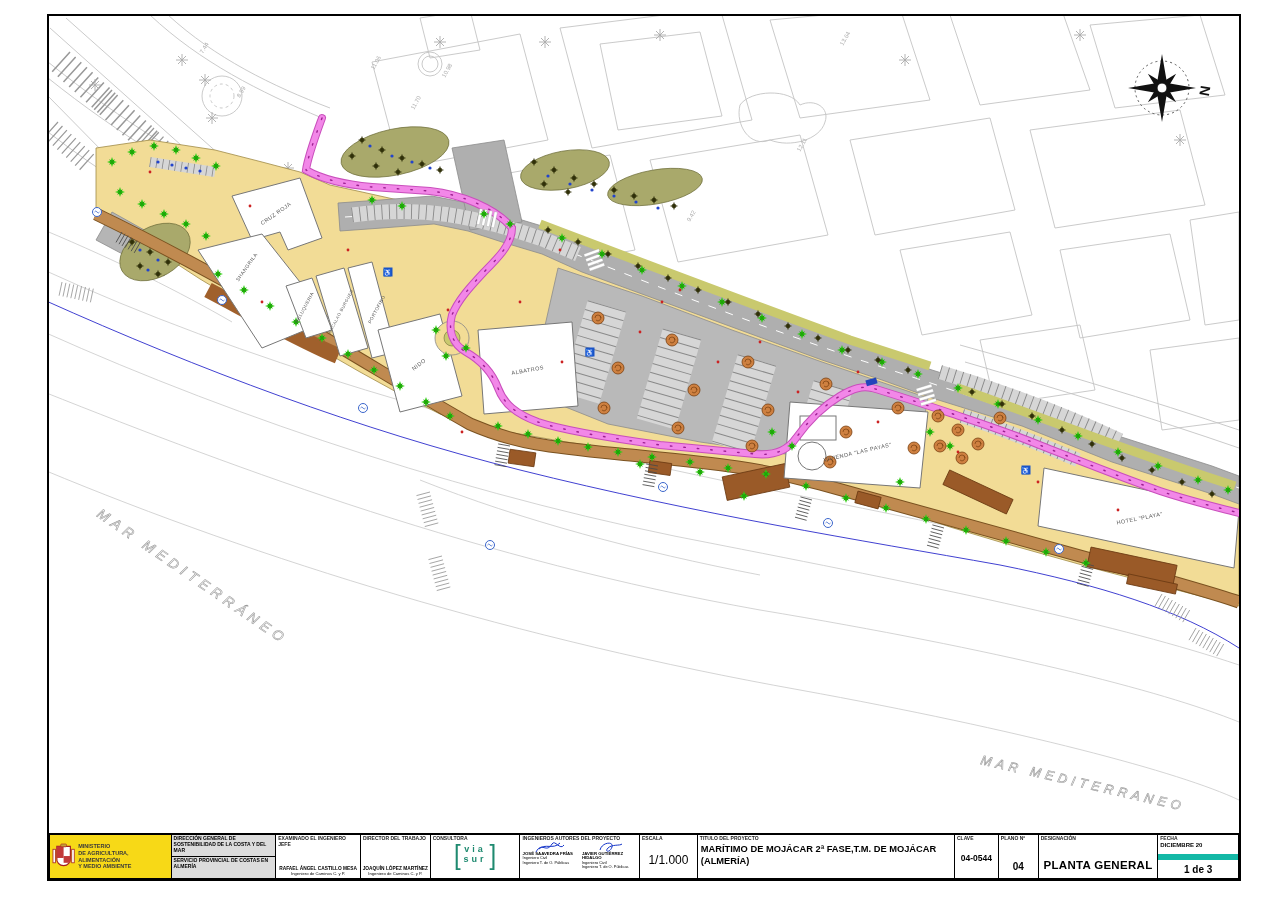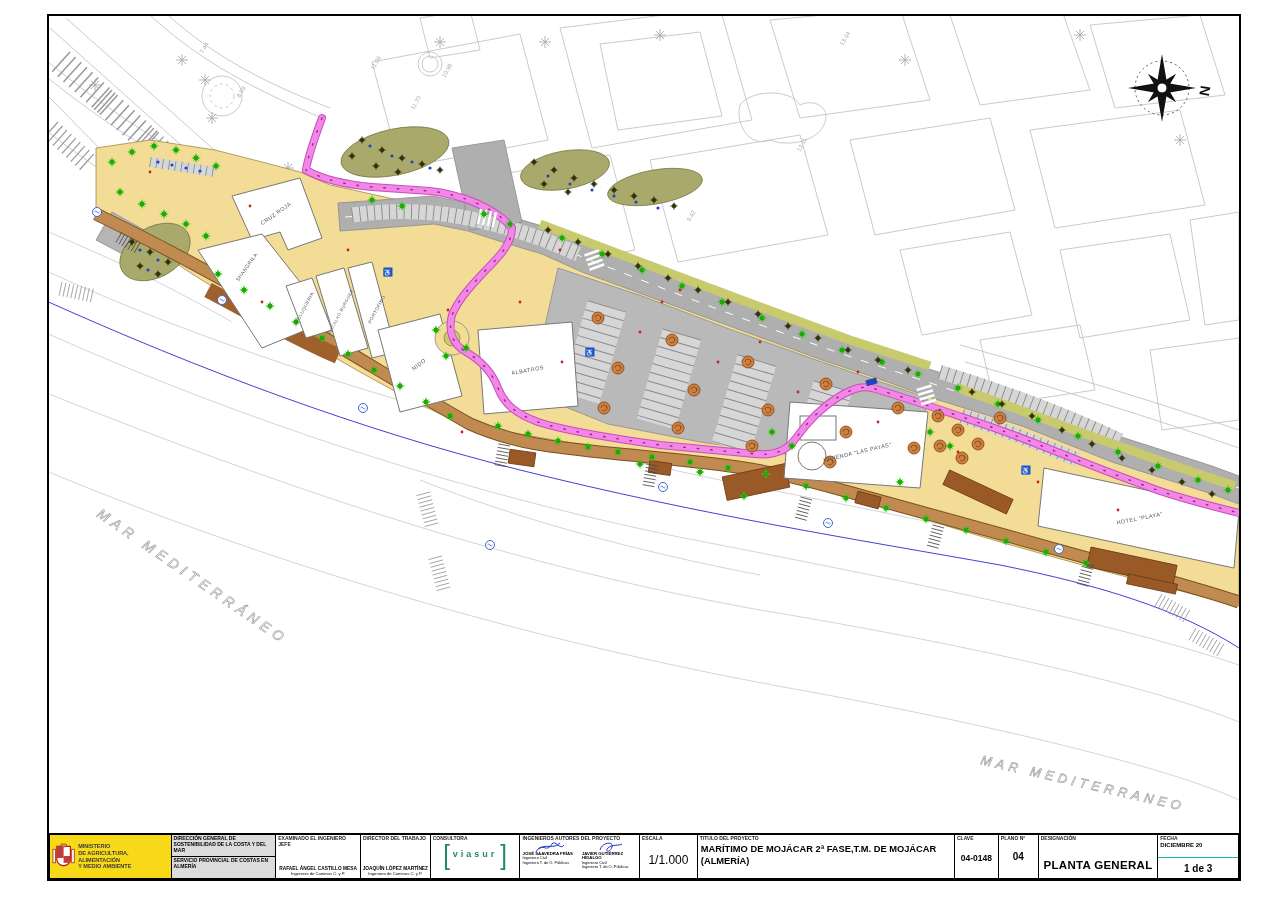--- a/index.html
+++ b/index.html
@@ -17,42 +17,42 @@
   .dg{width:105px;display:flex;flex-direction:column;}
   .dg>div{flex:1;background:#DCDCDC;font-size:5px;font-weight:bold;padding:1px 2px;line-height:1.15;}
   .dg>div:first-child{border-bottom:1px solid #000;}
   .person{width:85px;display:flex;flex-direction:column;justify-content:space-between;}
   .person.narrow{width:70px;}
   .pname{text-align:center;font-size:4.8px;font-weight:bold;line-height:1.1;padding-bottom:1px;}
   .ptitle{font-weight:normal;font-size:4.2px;}
   .consult{width:90px;}
   .viasur{display:flex;align-items:center;justify-content:center;margin-top:3px;color:#1F8A70;}
   .vs-br{font-size:24px;font-weight:300;line-height:20px;transform:scaleY(1.15);}
-  .vs-mid{display:flex;flex-direction:row;align-items:center;font-size:9px;font-weight:bold;
+  .vs-mid{display:flex;flex-direction:column;align-items:center;font-size:9px;font-weight:bold;
           letter-spacing:3px;line-height:1.05;margin:0 3px;}
   .autores{width:120px;}
   .eng-row{display:flex;justify-content:space-around;margin-top:0;}
   .eng{width:55px;text-align:left;position:relative;}
   .eng .sig{display:block;margin:-2px auto -3px auto;}
   .ename{font-size:4.3px;font-weight:bold;line-height:1.1;}
   .eline{font-size:3.9px;line-height:1.1;}
   .escala{width:58px;text-align:center;}
   .escala .val{font-size:12px;font-weight:normal;margin-top:11px;}
   .titulo{width:258px;}
   .titulo .tt{font-size:9.3px;font-weight:bold;line-height:1.3;padding:1px 3px;}
   .clave{width:44px;text-align:center;}
   .clave .val{font-size:8.5px;font-weight:bold;margin-top:11px;}
   .plano{width:40px;text-align:center;}
-  .plano .val{font-size:10px;font-weight:bold;margin-top:9px;}
+  .plano .val{font-size:10px;font-weight:bold;margin-top:19px;}
   .desig{width:120px;text-align:center;}
   .desig .val{font-size:11.5px;font-weight:bold;margin-top:17px;letter-spacing:.3px;}
   .fecha{width:80px;display:flex;flex-direction:column;}
   .fecha .top{flex:1.1;}
   .fecha .fval{font-size:6px;font-weight:bold;padding:0 2px;white-space:nowrap;}
-  .fecha .bottom{flex:1;border-top:1px solid #14b8a6;text-align:center;font-size:10px;font-weight:bold;
+  .fecha .bottom{flex:1;border-top:6px solid #14b8a6;text-align:center;font-size:10px;font-weight:bold;
                  display:flex;align-items:center;justify-content:center;}
 </style>
 </head>
 <body>
 
 <div class="sheet">
 
 <svg class="plan" width="1280" height="905" viewBox="0 0 1280 905">
   <defs>
     <g id="tg">
@@ -573,21 +573,21 @@
     <div class="val">1/1.000</div>
   </div>
   <div class="tb-cell titulo">
     <div class="hdr">TITULO DEL PROYECTO</div>
     <div class="tt">
       <div>MARÍTIMO DE MOJÁCAR 2ª FASE,T.M. DE MOJÁCAR (ALMERÍA)</div>
     </div>
   </div>
   <div class="tb-cell clave">
     <div class="hdr" style="text-align:left">CLAVE</div>
-    <div class="val">04-0148</div>
+    <div class="val">04-0544</div>
   </div>
   <div class="tb-cell plano">
     <div class="hdr" style="text-align:left">PLANO Nº</div>
     <div class="val">04</div>
   </div>
   <div class="tb-cell desig">
     <div class="hdr" style="text-align:left">DESIGNACIÓN</div>
     <div class="val">PLANTA GENERAL</div>
   </div>
   <div class="tb-cell fecha" style="border-right:none;">

